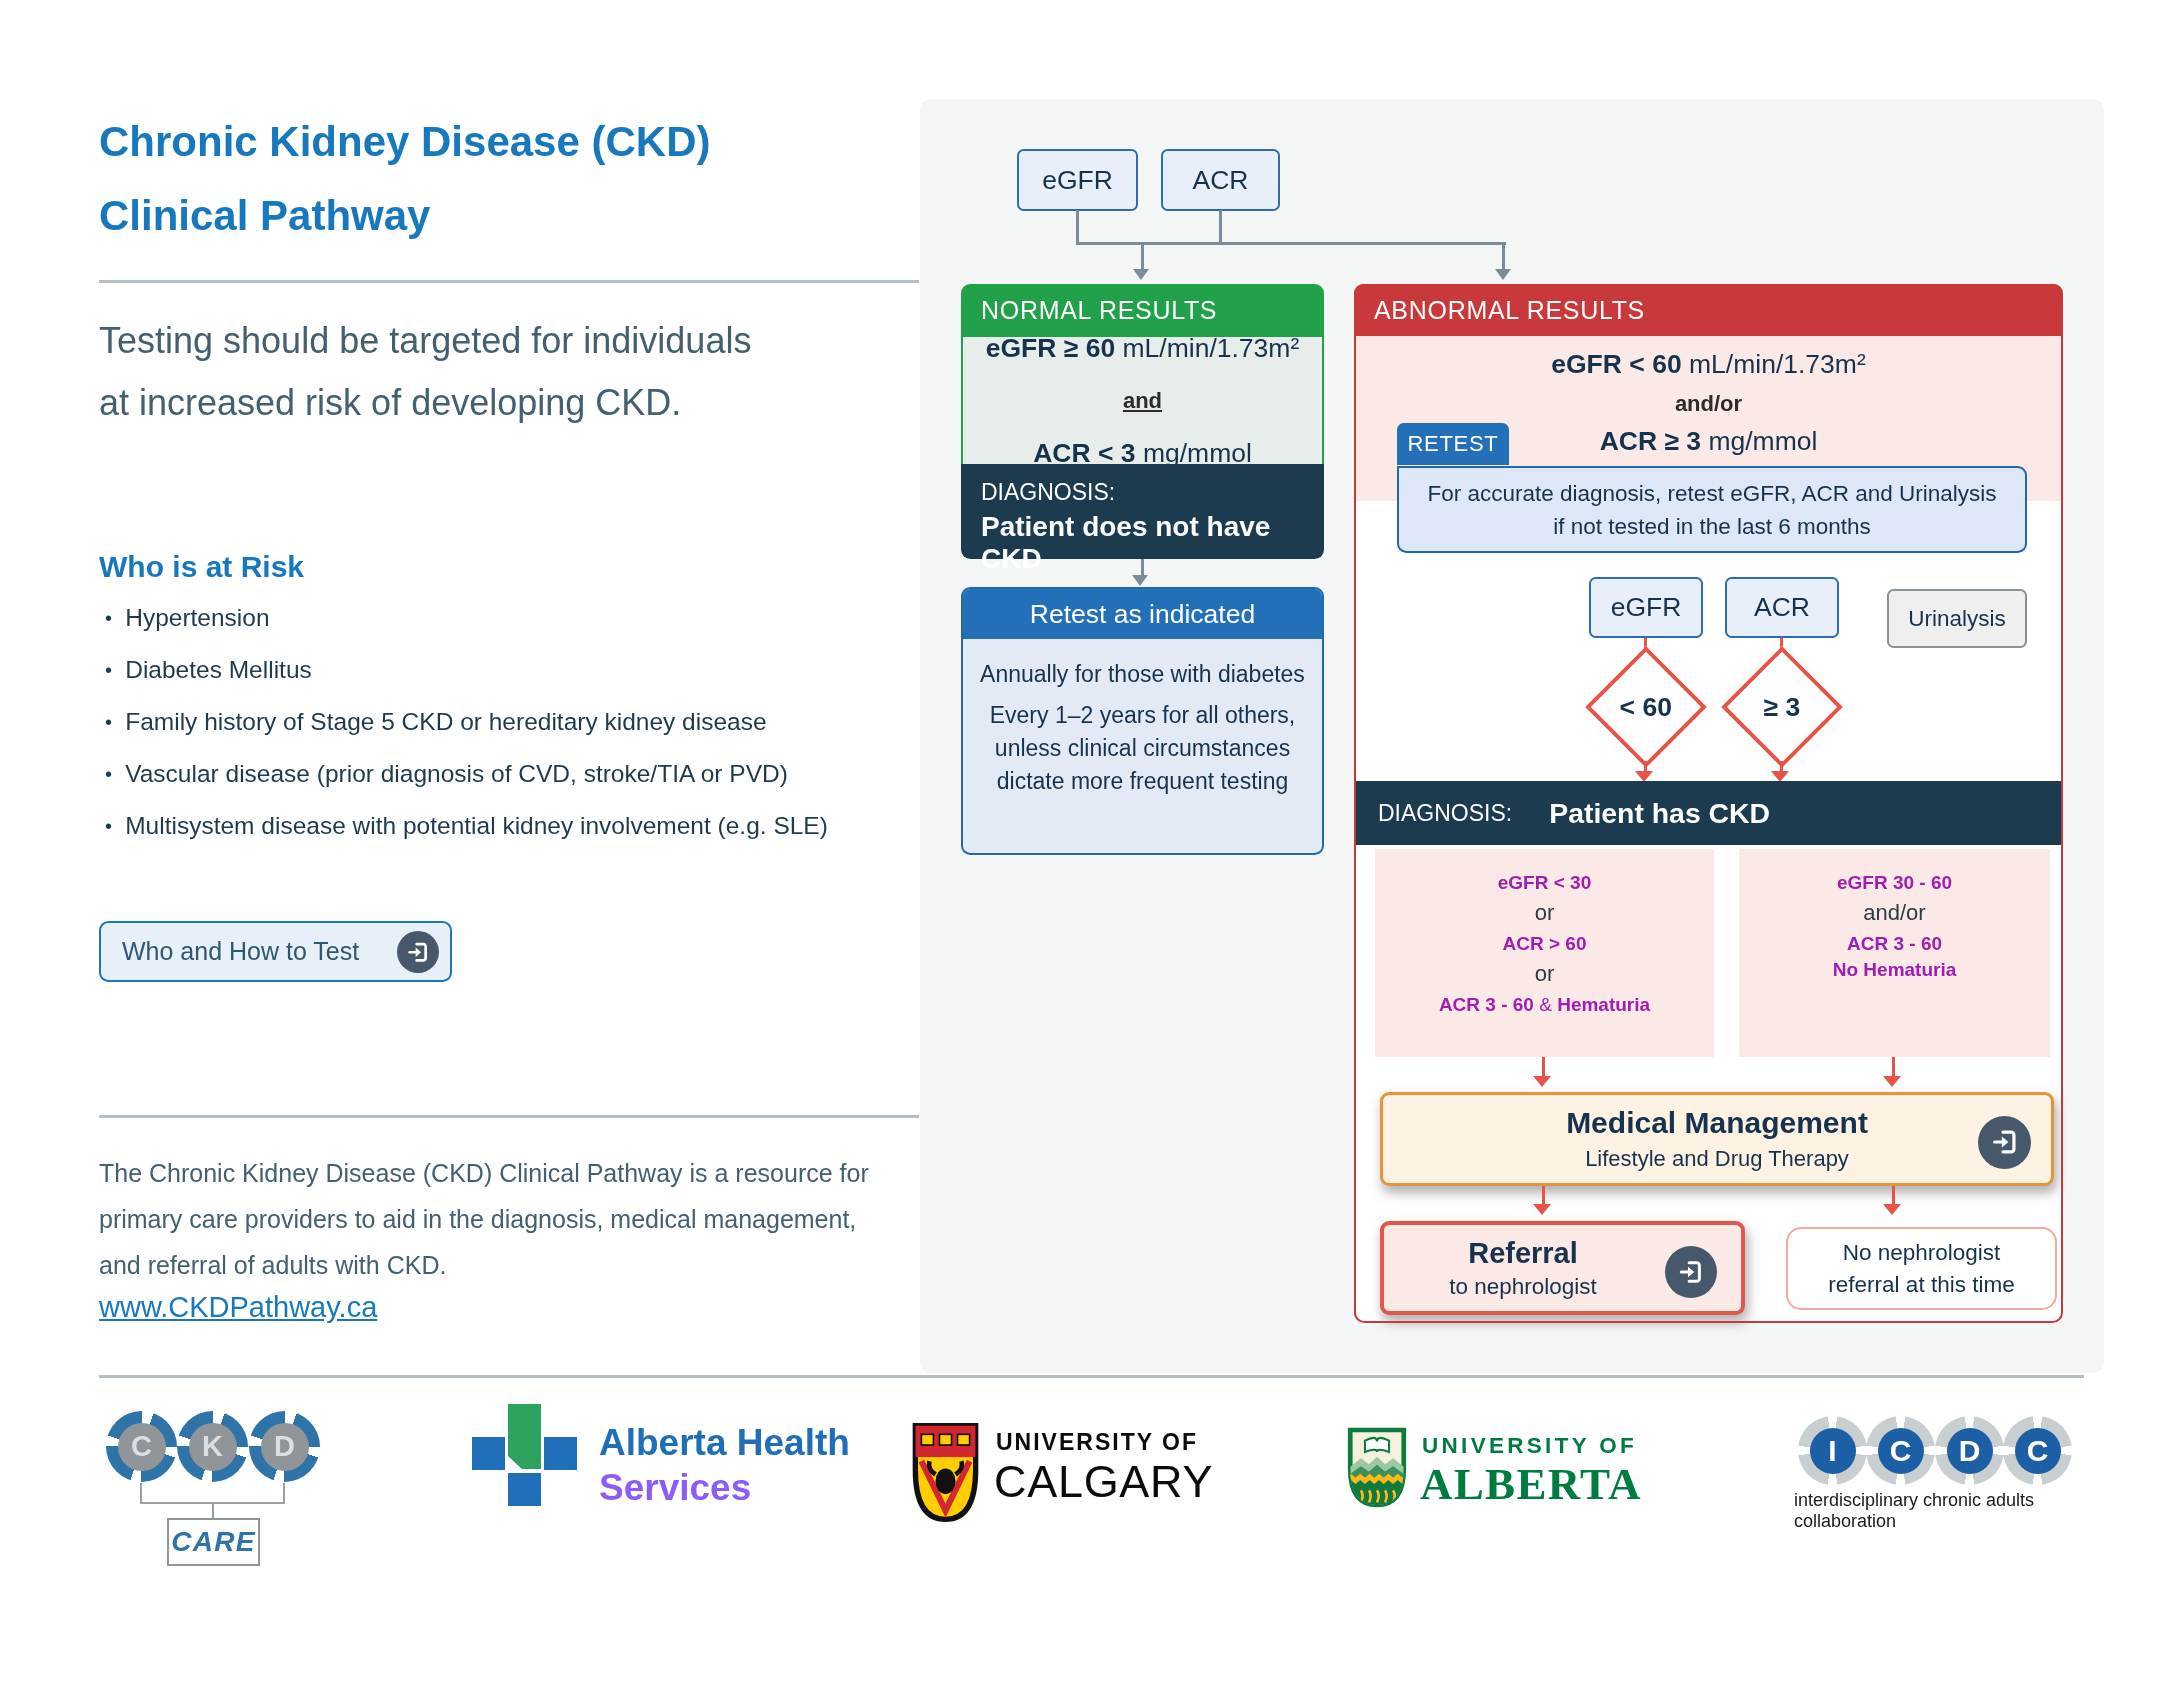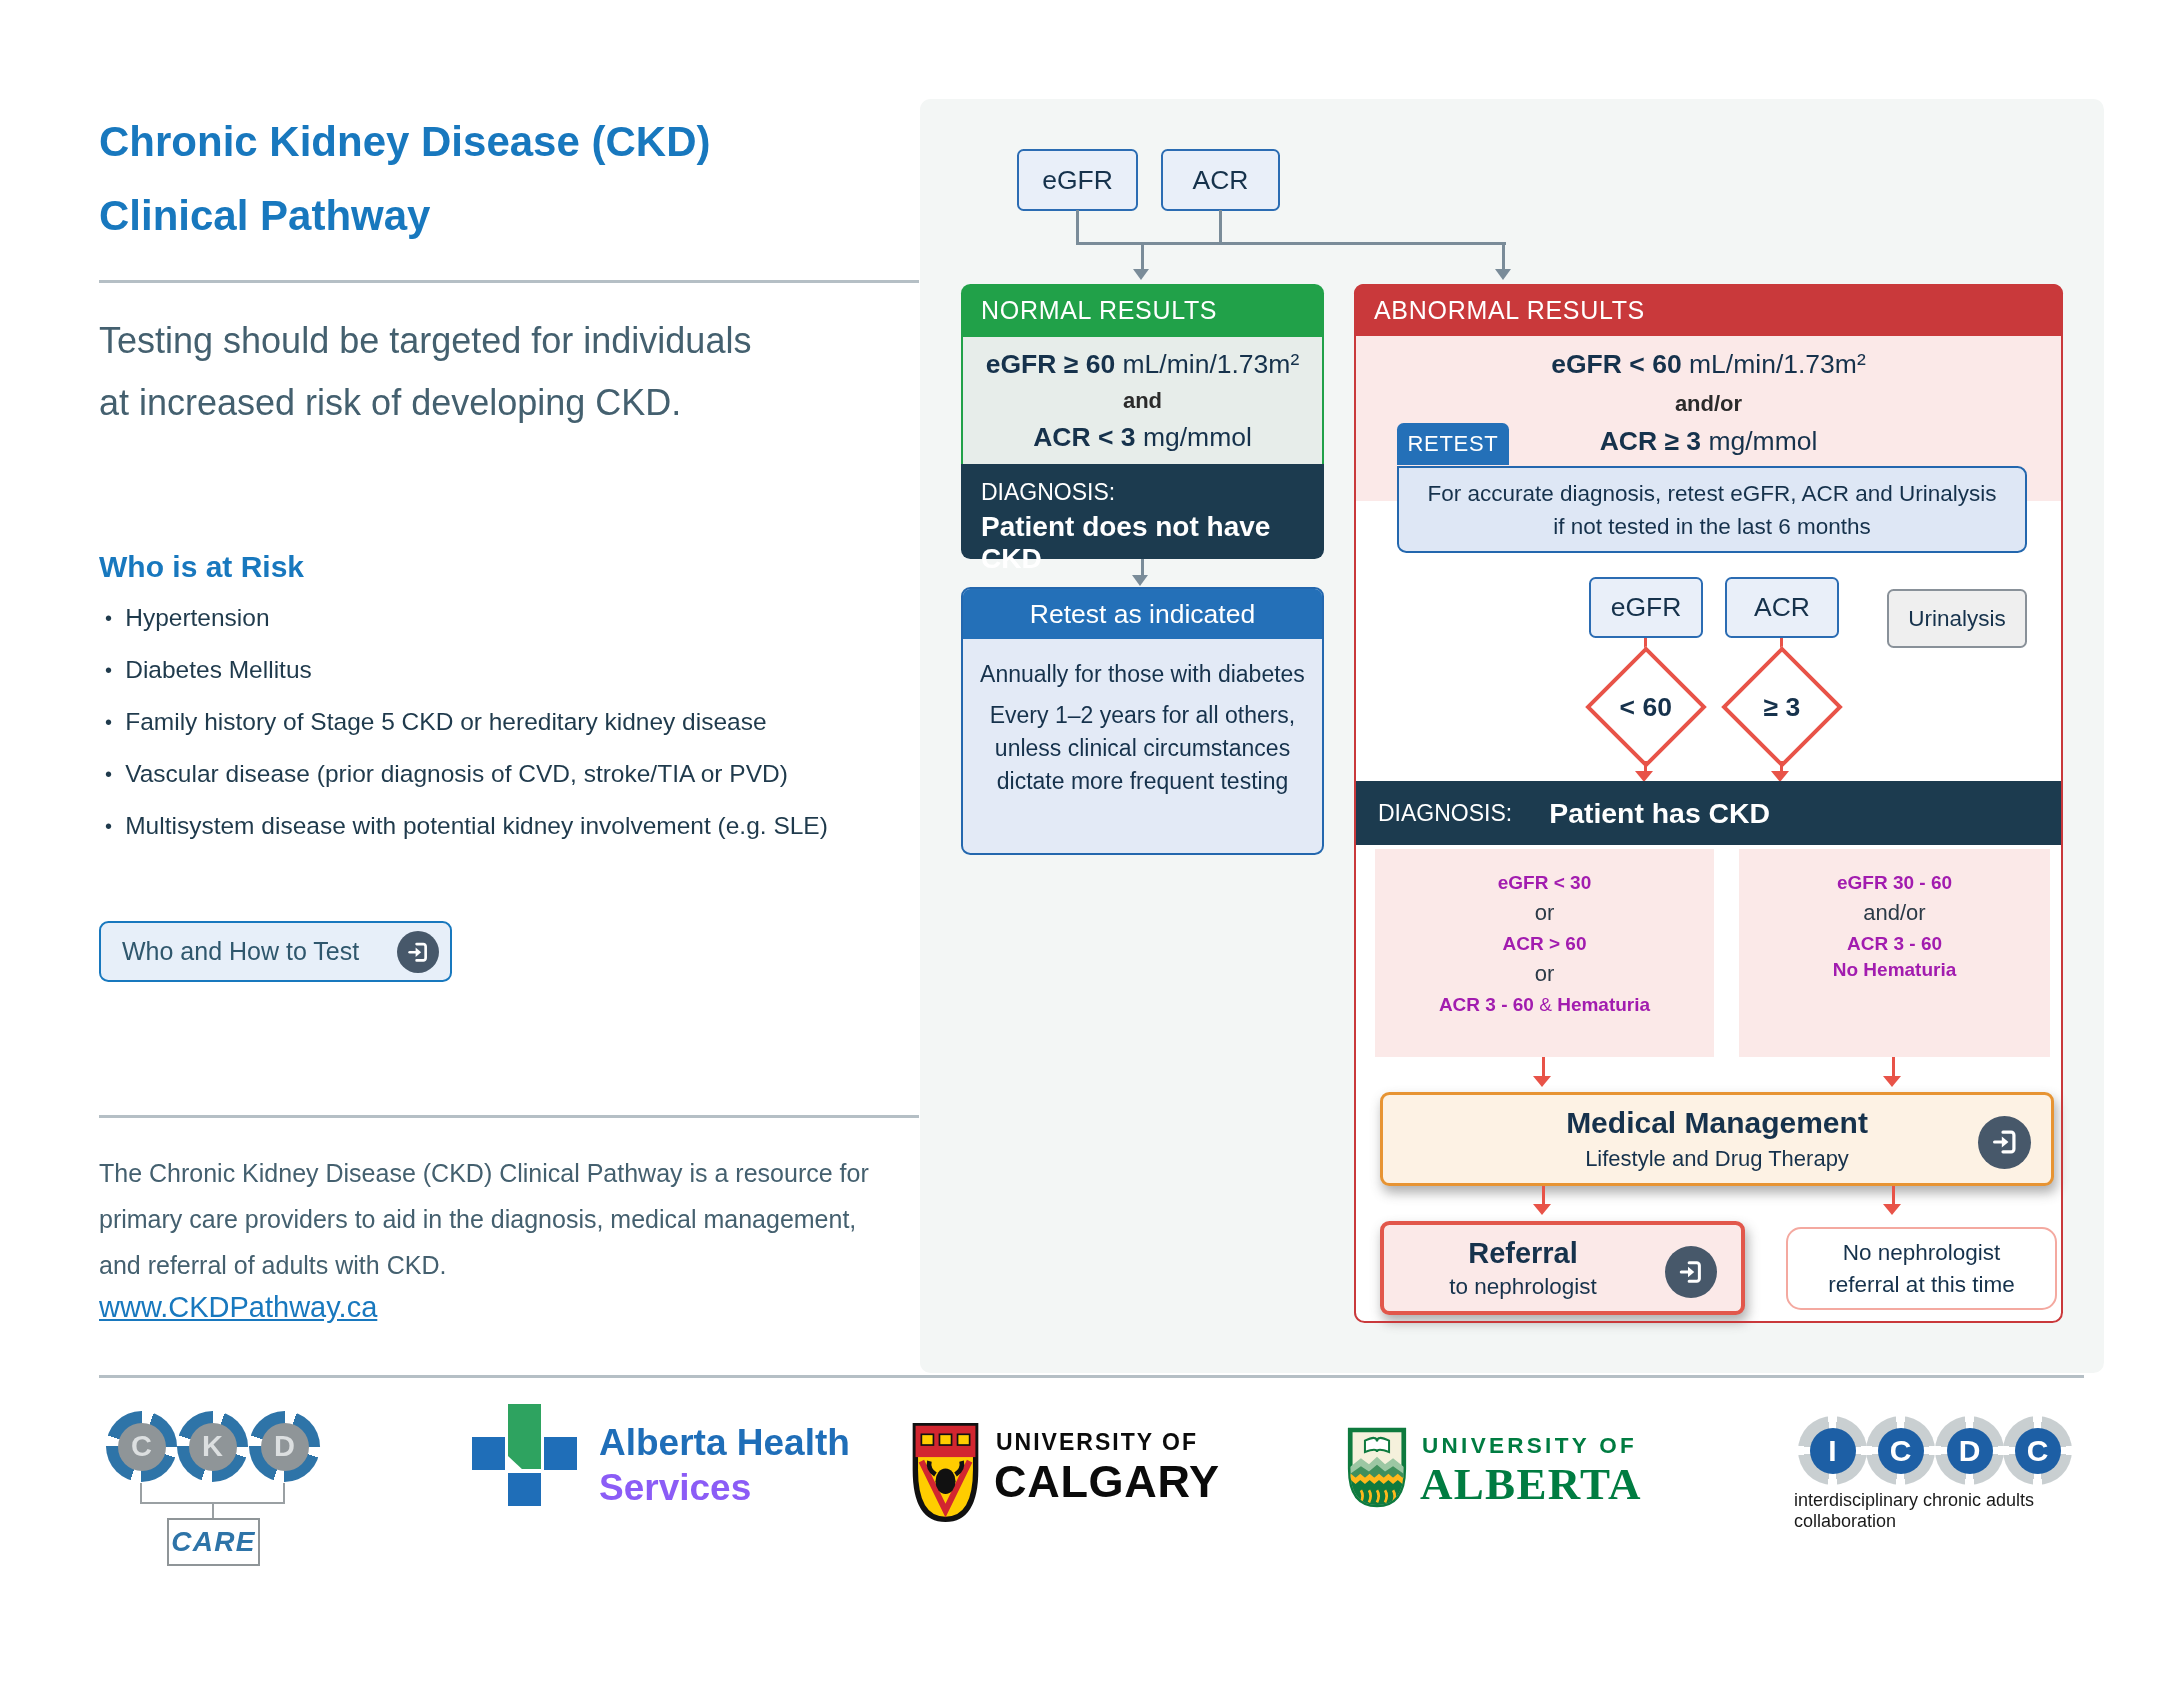--- a/index.html
+++ b/index.html
@@ -82,21 +82,21 @@
   .ckd-line{position:absolute;background:#9AA0A3;}
   .care-box{left:167px;top:1518px;width:93px;height:48px;border:2px solid #8F9598;background:#fff;
             display:flex;align-items:center;justify-content:center;font-size:28px;font-weight:700;
             font-style:italic;color:#2E74A8;letter-spacing:1.3px;}
   .ahs-sq{position:absolute;background:#1F6EB8;}
   .ahs-green{position:absolute;background:#2EA360;
              clip-path:polygon(0 0,100% 0,100% 100%,42% 100%,0 80%);}
   .ahs-t1{left:599px;top:1422px;font-size:37px;font-weight:700;color:#1F6EB8;}
   .ahs-t2{left:599px;top:1467px;font-size:37px;font-weight:700;color:#8b5cf6;}
   .uc-t1{left:996px;top:1429px;font-size:23px;font-weight:800;letter-spacing:2px;color:#0b0b0b;}
-  .uc-t2{left:994px;top:1456px;font-size:45px;font-weight:700;letter-spacing:0.7px;color:#0b0b0b;}
+  .uc-t2{left:994px;top:1456px;font-size:45px;font-weight:400;letter-spacing:0.7px;color:#0b0b0b;}
   .ua-t1{left:1422px;top:1433px;font-size:22.5px;font-weight:700;letter-spacing:3.3px;color:#007C41;}
   .ua-t2{left:1420px;top:1458px;font-size:45px;font-weight:700;letter-spacing:1.3px;color:#007C41;
          font-family:"Liberation Serif", serif;}
   .icdc-circle{position:absolute;width:69px;height:69px;border-radius:50%;
       background:conic-gradient(from 8deg,#C9CFD1 0 74deg,#fff 74deg 90deg,#C9CFD1 90deg 164deg,
                  #fff 164deg 180deg,#C9CFD1 180deg 254deg,#fff 254deg 270deg,#C9CFD1 270deg 344deg,
                  #fff 344deg 360deg);
       display:flex;align-items:center;justify-content:center;}
   .icdc-inner{width:46px;height:46px;border-radius:50%;background:#1D5FA5;display:flex;
               align-items:center;justify-content:center;font-size:30px;font-weight:700;color:#fff;}
@@ -176,21 +176,21 @@
   <div class="head" style="left:1495px;top:269px;"></div>
 
   <div class="abs col-header" style="left:961px;top:284px;width:363px;height:53px;background:#21A149;">
     <span>NORMAL RESULTS</span>
   </div>
   <div class="abs" style="left:961px;top:337px;width:363px;height:127px;background:#E7EDEA;border-left:2.6px solid #21A149;border-right:2.6px solid #21A149;display:flex;flex-direction:column;align-items:center;justify-content:center;">
     <div class="crit">
       <span class="b">eGFR ≥ 60</span>
       <span>mL/min/1.73m²</span>
     </div>
-    <div class="joiner" style="margin:8px 0;">and</div>
+    <div class="joiner" style="margin:24px 0;text-decoration:underline;">and</div>
     <div class="crit">
       <span class="b">ACR &lt; 3</span>
       <span>mg/mmol</span>
     </div>
   </div>
   <div class="abs navy" style="left:961px;top:464px;width:363px;height:95px;border-radius:0 0 9.3px 9.3px;padding:14.6px 0 0 20px;">
     <div class="diag-label">DIAGNOSIS:</div>
     <div class="diag-value" style="margin-top:5.3px;">Patient does not have CKD</div>
   </div>
 

